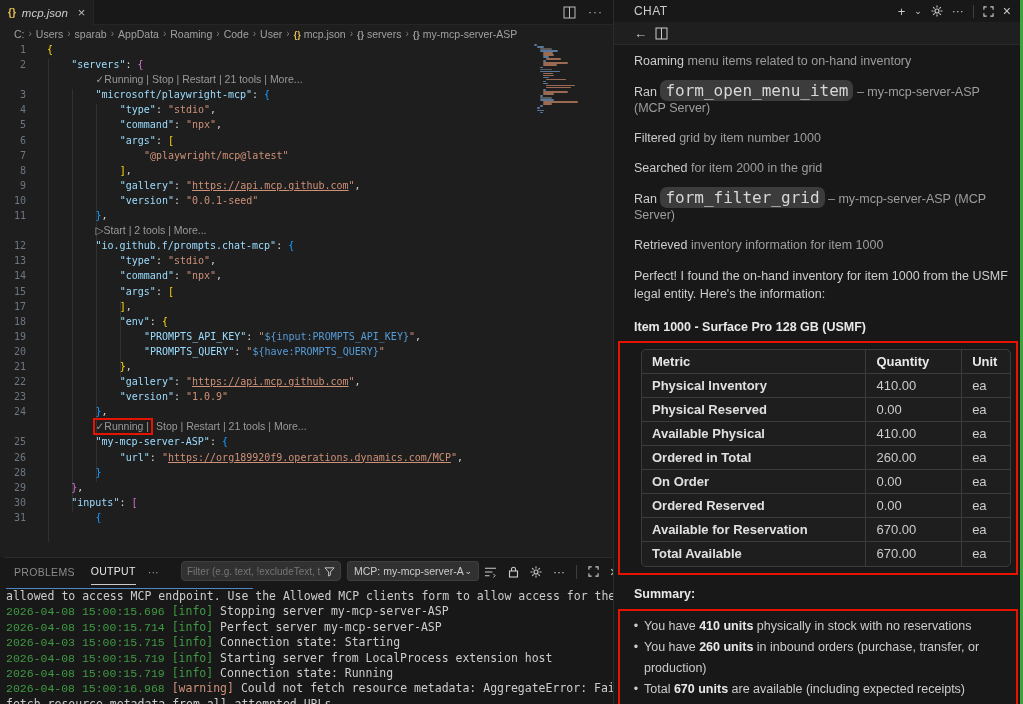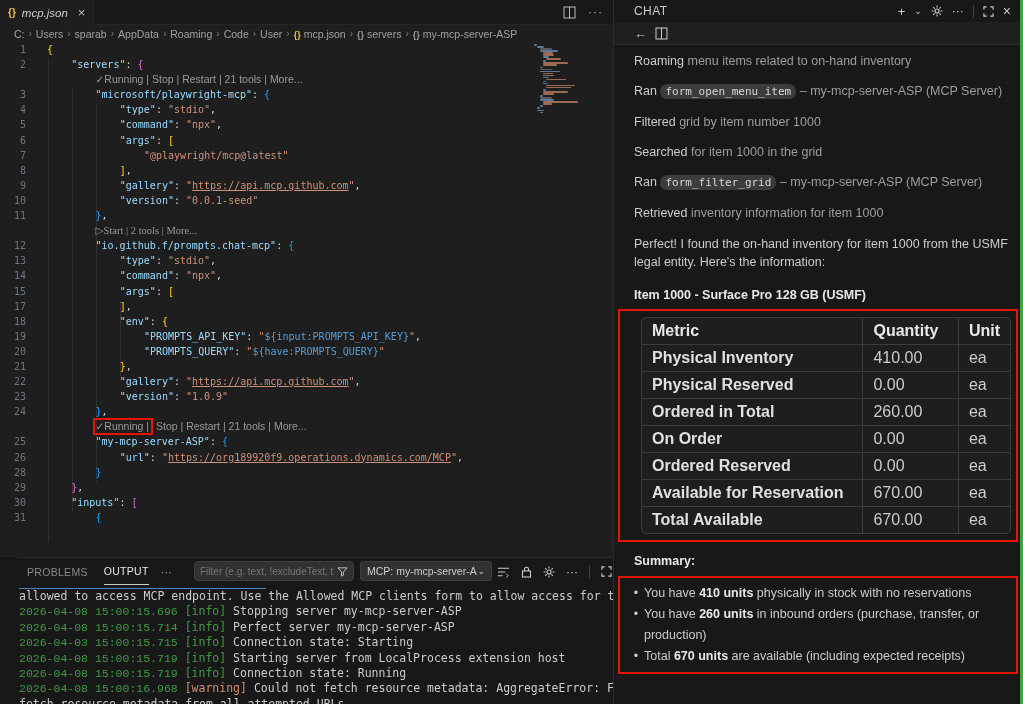--- a/index.html
+++ b/index.html
@@ -41,21 +41,21 @@
   .lk { color:#ce9178; text-decoration:underline; }
   .v  { color:#569cd6; }
   .lens { position:absolute; color:#999999; font-family:"Liberation Sans", sans-serif; font-size:10.5px; }
   .lens .redbox { border:2px solid #e51400; padding:0 2px 1px 1px; margin-left:-3px; }
   .guide { position:absolute; width:1px; background:#313131; }
 
   .minimap { position:absolute; right:23px; top:2px; width:58px; height:120px; }
   .mm-bar { height:1.5px; margin-bottom:0.55px; border-radius:1px; }
 
   
-  .panel { position:absolute; left:17px; top:557px; width:613px; height:147px; background:#181818; border-top:1px solid #2b2b2b; }
+  .panel { position:absolute; left:4px; top:557px; width:613px; height:147px; background:#181818; border-top:1px solid #2b2b2b; }
   .panel-head { position:relative; height:27px; display:flex; align-items:center; }
   .ptab { font-size:10.5px; letter-spacing:0.3px; color:#8a8a8a; margin-left:10px; height:27px; display:flex; align-items:center; }
   .ptab.active { color:#e7e7e7; border-bottom:1px solid #cccccc; }
   .ptab-more { color:#9d9d9d; margin-left:12px; font-size:11px; }
   .filter-box { position:absolute; left:177px; top:3px; width:160px; height:20px; background:#313131;
     border:1px solid #3e3e3e; border-radius:4px; display:flex; align-items:center; padding:0 5px; }
   .filter-box input { flex:1; background:transparent; border:none; outline:none; color:#989898;
     font-size:10px; font-family:"Liberation Sans", sans-serif; min-width:0; }
   .funnel { color:#cccccc; margin-left:3px; display:flex; }
   .out-select { position:absolute; left:343px; top:3px; width:132px; height:20px; background:#313131;
@@ -84,29 +84,29 @@
   .chat-title { position:relative; height:23px; background:#1f1f1f; border-bottom:1px solid #2b2b2b;
     display:flex; align-items:center; padding:0 10px 0 20px; }
   .back-arrow { color:#cccccc; font-size:13px; margin-right:8px; }
   .thread-title { color:#e8e8e8; font-size:10.5px; font-weight:bold; letter-spacing:0.2px; flex:1;
     white-space:nowrap; overflow:hidden; }
   .chat-body { position:absolute; left:0; top:45px; width:410px; height:659px; overflow:hidden;
     padding:8px 13px 0 20px; font-size:12.5px; color:#9d9d9d; }
   .msg { margin-bottom:14px; line-height:16px; }
   .msg .hl { color:#cccccc; }
   .msg.plain { color:#cccccc; line-height:18px; }
-  .toolchip { font-family:"DejaVu Sans Mono", monospace; font-size:11px; background:#3c3c3c;
+  .toolchip { font-family:"DejaVu Sans Mono", monospace; font-size:16px; background:#3c3c3c;
     color:#d7d7d7; border-radius:7px; padding:1px 5px; }
   .msg-heading { color:#e8e8e8; font-weight:bold; margin:16px 0 0 0; line-height:16px; }
 
   .red-wrap { border:2px solid #e51400; margin-left:-16px; margin-right:-7px; }
   .red-wrap.tablewrap { margin-top:6px; padding:6px 5px 6px 21px; }
   .inv-table { width:100%; border-collapse:separate; border-spacing:0; background:#1e1e1e;
     border:1px solid #3c3c3c; border-radius:5px; overflow:hidden; }
-  .inv-table th, .inv-table td { font-size:16px; text-align:left; padding:4px 10px; height:23.7px;
+  .inv-table th, .inv-table td { font-size:13px; text-align:left; padding:4px 10px; height:23.7px;
     border-bottom:1px solid #3c3c3c; }
   .inv-table th { color:#e8e8e8; font-weight:bold; border-right:1px solid #3c3c3c; }
   .inv-table td { color:#cccccc; border-right:1px solid #3c3c3c; }
   .inv-table td.metric { color:#e0e0e0; font-weight:bold; }
   .inv-table tr:last-child td { border-bottom:none; }
   .inv-table th:last-child, .inv-table td:last-child { border-right:none; }
 
   .summary-label { color:#e8e8e8; font-weight:bold; margin:12px 0 8px 0; font-size:12.5px; }
   .red-wrap.bulletwrap { padding:5px 5px 5px 8px; }
   .bullet { display:flex; color:#cccccc; line-height:21px; font-size:12.5px; }
@@ -173,21 +173,21 @@
           <div class="code-row"><span class="lens" style="left: 95.5px;"><span>✓Running | Stop | Restart | 21 tools | More...</span></span></div>
           <div class="code-row"><span class="gutter">3</span><span class="code" style="left: 95.5px;"><span class="k">"microsoft/playwright-mcp"</span><span class="p">: </span><span class="bb">{</span></span></div>
           <div class="code-row"><span class="gutter">4</span><span class="code" style="left: 119.75px;"><span class="k">"type"</span><span class="p">: </span><span class="s">"stdio"</span><span class="p">,</span></span></div>
           <div class="code-row"><span class="gutter">5</span><span class="code" style="left: 119.75px;"><span class="k">"command"</span><span class="p">: </span><span class="s">"npx"</span><span class="p">,</span></span></div>
           <div class="code-row"><span class="gutter">6</span><span class="code" style="left: 119.75px;"><span class="k">"args"</span><span class="p">: </span><span class="by">[</span></span></div>
           <div class="code-row"><span class="gutter">7</span><span class="code" style="left: 144px;"><span class="s">"@playwright/mcp@latest"</span></span></div>
           <div class="code-row"><span class="gutter">8</span><span class="code" style="left: 119.75px;"><span class="by">]</span><span class="p">,</span></span></div>
           <div class="code-row"><span class="gutter">9</span><span class="code" style="left: 119.75px;"><span class="k">"gallery"</span><span class="p">: </span><span class="s">"</span><span class="lk">https://api.mcp.github.com</span><span class="s">"</span><span class="p">,</span></span></div>
           <div class="code-row"><span class="gutter">10</span><span class="code" style="left: 119.75px;"><span class="k">"version"</span><span class="p">: </span><span class="s">"0.0.1-seed"</span></span></div>
           <div class="code-row"><span class="gutter">11</span><span class="code" style="left: 95.5px;"><span class="bb">}</span><span class="p">,</span></span></div>
-          <div class="code-row"><span class="lens" style="left: 95.5px; font-family: Liberation Serif, serif;"><span>▷Start | 2 tools | More...</span></span></div>
+          <div class="code-row"><span class="lens" style="left: 95.5px;"><span>▷Start | 2 tools | More...</span></span></div>
           <div class="code-row"><span class="gutter">12</span><span class="code" style="left: 95.5px;"><span class="k">"io.github.f/prompts.chat-mcp"</span><span class="p">: </span><span class="bb">{</span></span></div>
           <div class="code-row"><span class="gutter">13</span><span class="code" style="left: 119.75px;"><span class="k">"type"</span><span class="p">: </span><span class="s">"stdio"</span><span class="p">,</span></span></div>
           <div class="code-row"><span class="gutter">14</span><span class="code" style="left: 119.75px;"><span class="k">"command"</span><span class="p">: </span><span class="s">"npx"</span><span class="p">,</span></span></div>
           <div class="code-row"><span class="gutter">15</span><span class="code" style="left: 119.75px;"><span class="k">"args"</span><span class="p">: </span><span class="by">[</span></span></div>
           <div class="code-row"><span class="gutter">17</span><span class="code" style="left: 119.75px;"><span class="by">]</span><span class="p">,</span></span></div>
           <div class="code-row"><span class="gutter">18</span><span class="code" style="left: 119.75px;"><span class="k">"env"</span><span class="p">: </span><span class="by">{</span></span></div>
           <div class="code-row"><span class="gutter">19</span><span class="code" style="left: 144px;"><span class="k">"PROMPTS_API_KEY"</span><span class="p">: </span><span class="s">"</span><span class="v">${input:PROMPTS_API_KEY}</span><span class="s">"</span><span class="p">,</span></span></div>
           <div class="code-row"><span class="gutter">20</span><span class="code" style="left: 144px;"><span class="k">"PROMPTS_QUERY"</span><span class="p">: </span><span class="s">"</span><span class="v">${have:PROMPTS_QUERY}</span><span class="s">"</span></span></div>
           <div class="code-row"><span class="gutter">21</span><span class="code" style="left: 119.75px;"><span class="by">}</span><span class="p">,</span></span></div>
           <div class="code-row"><span class="gutter">22</span><span class="code" style="left: 119.75px;"><span class="k">"gallery"</span><span class="p">: </span><span class="s">"</span><span class="lk">https://api.mcp.github.com</span><span class="s">"</span><span class="p">,</span></span></div>
@@ -336,21 +336,21 @@
             <line x1="6.5" y1="1" x2="6.5" y2="12" stroke="#cccccc" stroke-width="1"></line>
           </svg>
       </span>
     </div>
 
     <div class="chat-body">
       <div id="chat-msgs">
           <div class="msg"><span class="hl">Roaming</span><span> menu items related to on-hand inventory</span></div>
           <div class="msg"><span class="hl">Ran </span><span class="toolchip">form_open_menu_item</span><span> – my-mcp-server-ASP (MCP Server)</span></div>
           <div class="msg"><span class="hl">Filtered</span><span> grid by item number 1000</span></div>
-          <div class="msg"><span class="hl">Searched</span><span> for item 1000 in the grid</span></div>
+          <div class="msg"><span class="hl">Searched</span><span> for item 2000 in the grid</span></div>
           <div class="msg"><span class="hl">Ran </span><span class="toolchip">form_filter_grid</span><span> – my-mcp-server-ASP (MCP Server)</span></div>
           <div class="msg"><span class="hl">Retrieved</span><span> inventory information for item 1000</span></div>
           <div class="msg plain">Perfect! I found the on-hand inventory for item 1000 from the USMF legal entity. Here's the information:</div>
           <div class="msg-heading">Item 1000 - Surface Pro 128 GB (USMF)</div>
         </div>
 
       <div class="red-wrap tablewrap">
         <table class="inv-table">
           <thead>
               <tr id="inv-head">
@@ -361,20 +361,25 @@
             </thead>
           <tbody id="inv-body">
               <tr>
                 <td class="metric">Physical Inventory</td>
                 <td>410.00</td>
                 <td>ea</td>
               </tr>
               <tr>
                 <td class="metric">Physical Reserved</td>
                 <td>0.00</td>
+                <td>ea</td>
+              </tr>
+              <tr>
+                <td class="metric">Available Physical</td>
+                <td>410.00</td>
                 <td>ea</td>
               </tr>
               <tr>
                 <td class="metric">Ordered in Total</td>
                 <td>260.00</td>
                 <td>ea</td>
               </tr>
               <tr>
                 <td class="metric">On Order</td>
                 <td>0.00</td>

